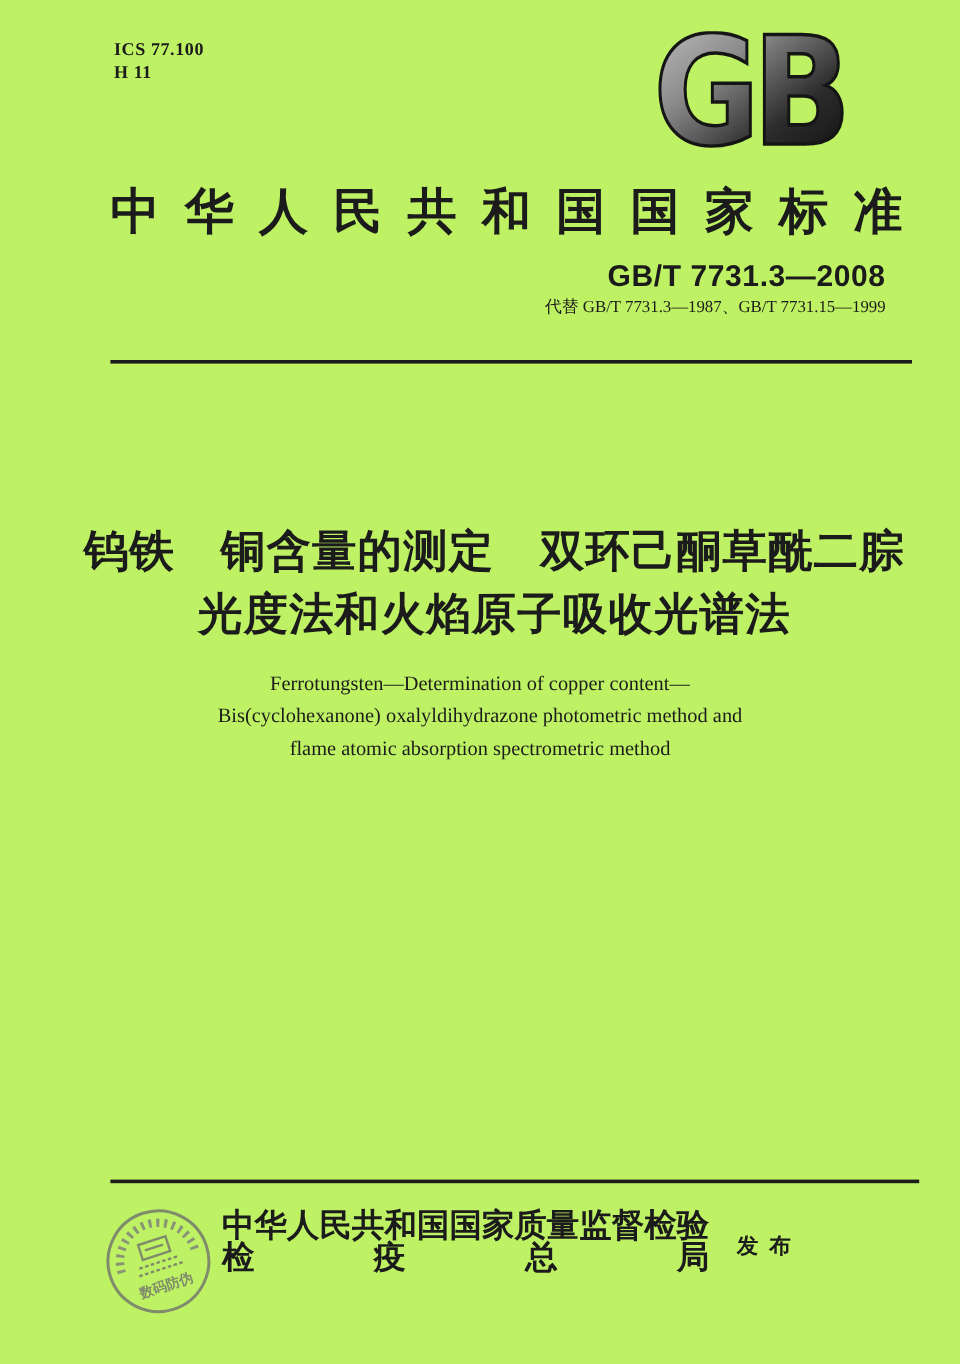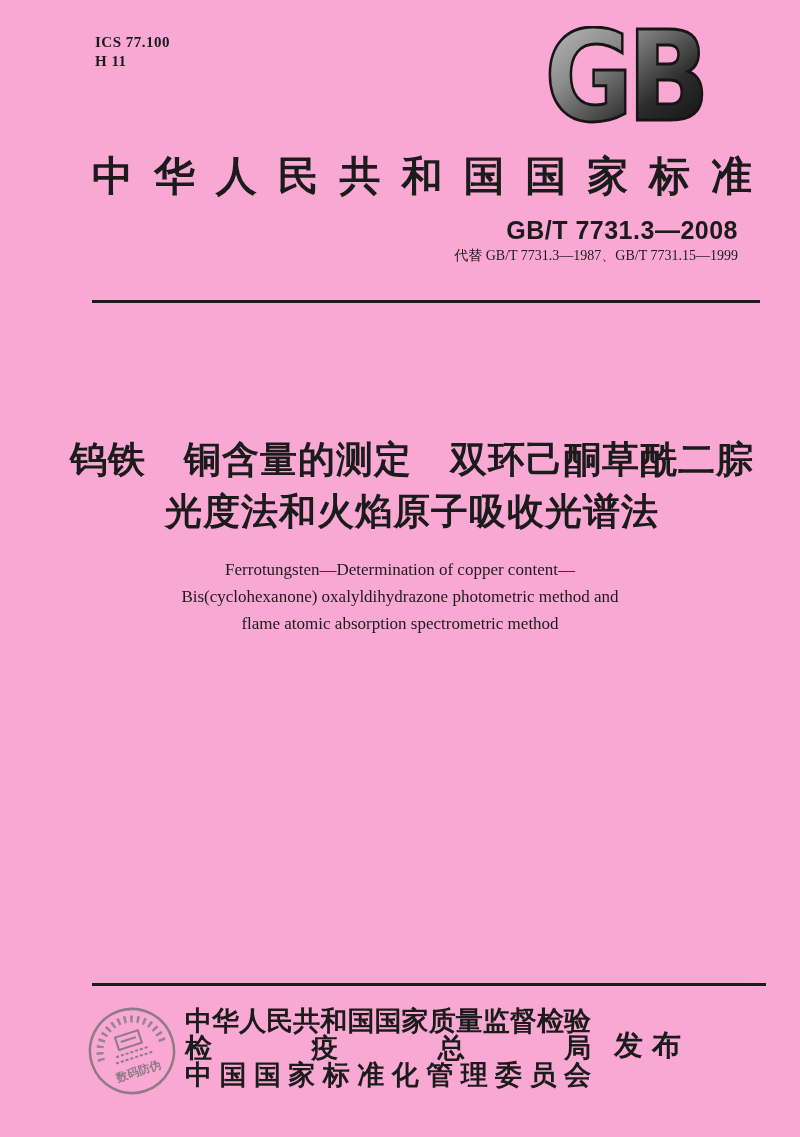--- a/index.html
+++ b/index.html
@@ -1,18 +1,18 @@
 <!DOCTYPE html>
 <html><head>
 <meta charset="utf-8">
 <style>
   html,body { margin:0; padding:0; background:#e8e8e8; }
   .page {
     position:relative; width:800px; height:1137px; margin:0 auto;
-    background:#f9a8d4; color:#1b1b1b; overflow:hidden;
+    background:#bef264; color:#1b1b1b; overflow:hidden;
     font-family:"Liberation Sans","DejaVu Sans",sans-serif;
   }
 
   
   .ics-block {
     position:absolute; left:95px; top:33px;
     font-family:"Liberation Serif","DejaVu Serif",serif;
     font-weight:bold; font-size:15px; line-height:19px; letter-spacing:0.5px;
   }
 
@@ -64,21 +64,21 @@
 
   
   .issuer-block { position:absolute; left:185px; top:1008px; width:406px; }
   .issuer-line {
     font-size:27px; font-weight:bold; line-height:27px;
     text-align:justify; text-align-last:justify;
   }
 
   .pub-label {
     position:absolute; left:614px; top:1026px;
-    font-size:29px; font-weight:bold; letter-spacing:9px; white-space:nowrap;
+    font-size:18px; font-weight:bold; letter-spacing:9px; white-space:nowrap;
   }
 </style>
 </head>
 <body>
 
 <div class="page">
 
   <div class="ics-block">
     <div>ICS 77.100</div>
     <div>H 11</div>
@@ -128,18 +128,17 @@
         <line x1="37" y1="33" x2="53" y2="33"></line>
         <line x1="28" y1="46" x2="62" y2="46" stroke-dasharray="3 2"></line>
         <line x1="26" y1="52" x2="64" y2="52" stroke-dasharray="3 2"></line>
       </g>
       <text x="45" y="70" text-anchor="middle" font-size="11.5" font-weight="bold" fill="#6f6f6f">数码防伪</text>
     </g>
   </svg>
 
   <div class="issuer-block">
     <div class="issuer-line">中华人民共和国国家质量监督检验检疫总局</div>
-    <div class="issuer-line">中国国家标准化管理委员会</div>
   </div>
 
   <div class="pub-label">发布</div>
 
 </div>
 
 </body></html>

